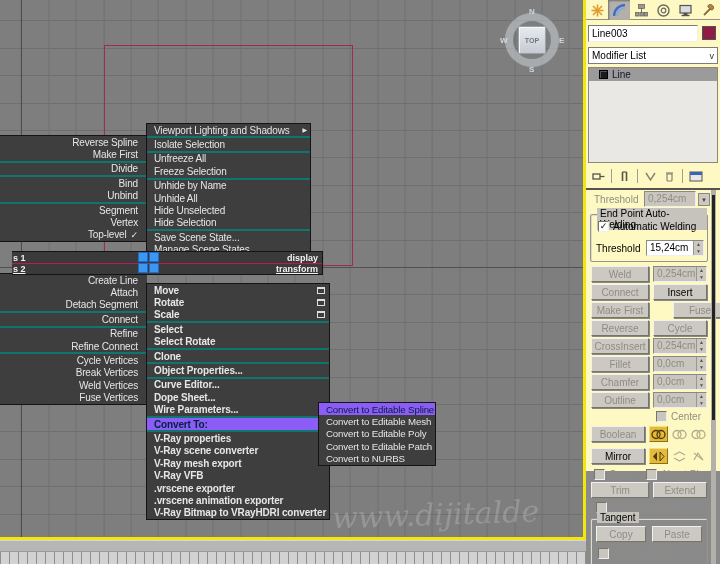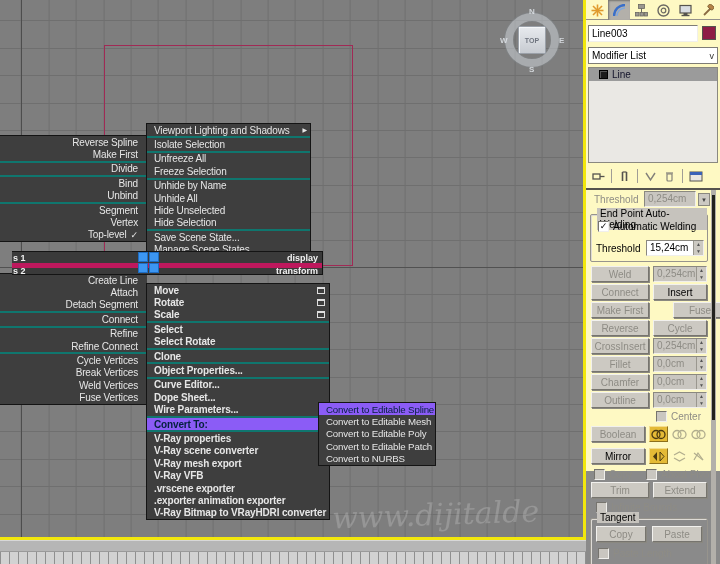--- a/index.html
+++ b/index.html
@@ -58,21 +58,21 @@
   .mi-check { margin-left:4px; font-size:9px; }
   .mi-settings { position:absolute; right:4px; width:8px; height:7px;
     border:1px solid #dedede; border-top-width:2px; background:transparent; }
 
   #quad-left-top   { left:0;   top:135px; width:147px; border-left:none; border-right:none; }
   #quad-center-top { left:146px; top:123px; width:165px; }
   #quad-titles { position:absolute; left:0; top:251px; width:311px; z-index:6;
     border:1px solid #141414; border-left:none; background:#3a3a3a;margin-left:12px; }
   .quad-title { display:flex; justify-content:space-between; align-items:center;
     height:11px; font-size:9px; font-weight:bold; color:#f2f2f2; padding:0 4px 0 1px; }
-  .quad-title + .quad-title { border-top:5px solid #be185d; }
+  .quad-title + .quad-title { border-top:1px solid #be185d;text-decoration:underline; }
   #quad-left-bottom   { left:0;   top:273px; width:147px; border-left:none; border-right:none; }
   #quad-center-bottom { left:146px; top:283px; width:184px;font-weight:bold; }
   #submenu { left:318px; top:402px; width:118px; z-index:7; font-size:9.7px; }
 
   .quad-sq { position:absolute; width:10px; height:10px; background:#3c96f2;
     border:1px solid #1f6dc2; z-index:8; }
 
   
   #panel { position:absolute; left:586px; top:0; width:134px; height:471px;
     background:#fef9c3; font-size:10px; color:#000; }
@@ -360,21 +360,21 @@
         <div class="menu-item">
           <span class="mi-label">V-Ray mesh export</span>
         </div>
         <div class="menu-item">
           <span class="mi-label">V-Ray VFB</span>
         </div>
         <div class="menu-item">
           <span class="mi-label">.vrscene exporter</span>
         </div>
         <div class="menu-item">
-          <span class="mi-label">.exporter animation exporter</span>
+          <span class="mi-label">.vrscene animation exporter</span>
         </div>
         <div class="menu-item">
           <span class="mi-label">V-Ray Bitmap to VRayHDRI converter</span>
         </div>
       </div>
     </div>
   <div id="submenu" class="menu">
       <div class="menu-group">
         <div class="menu-item hl">
           <span class="mi-label">Convert to Editable Spline</span>

